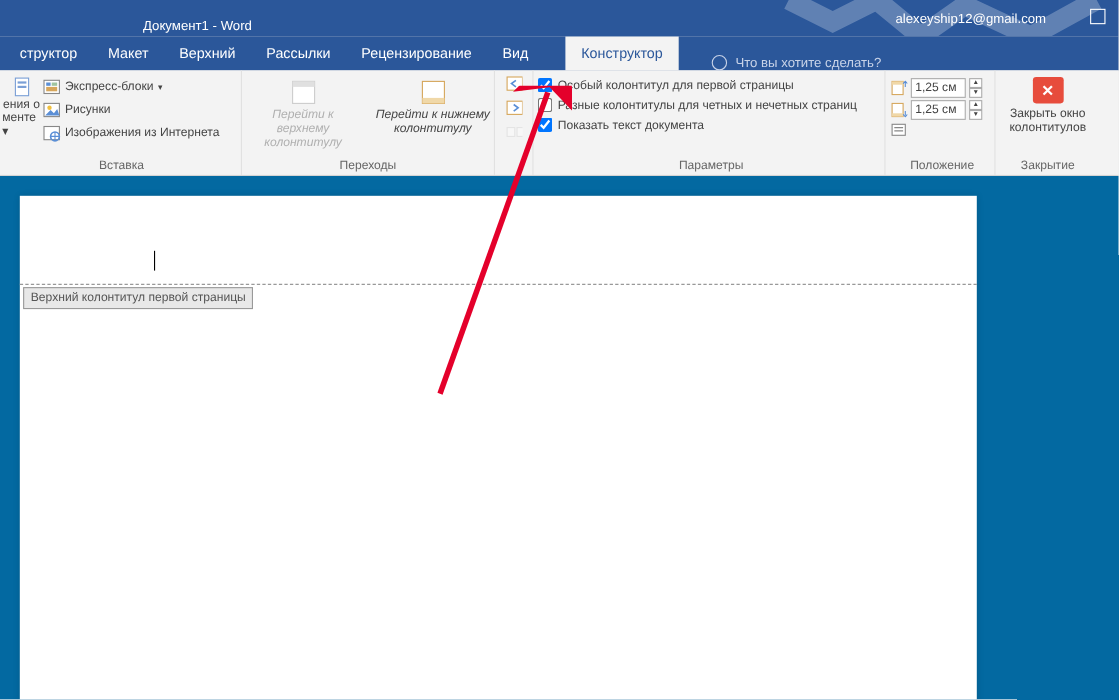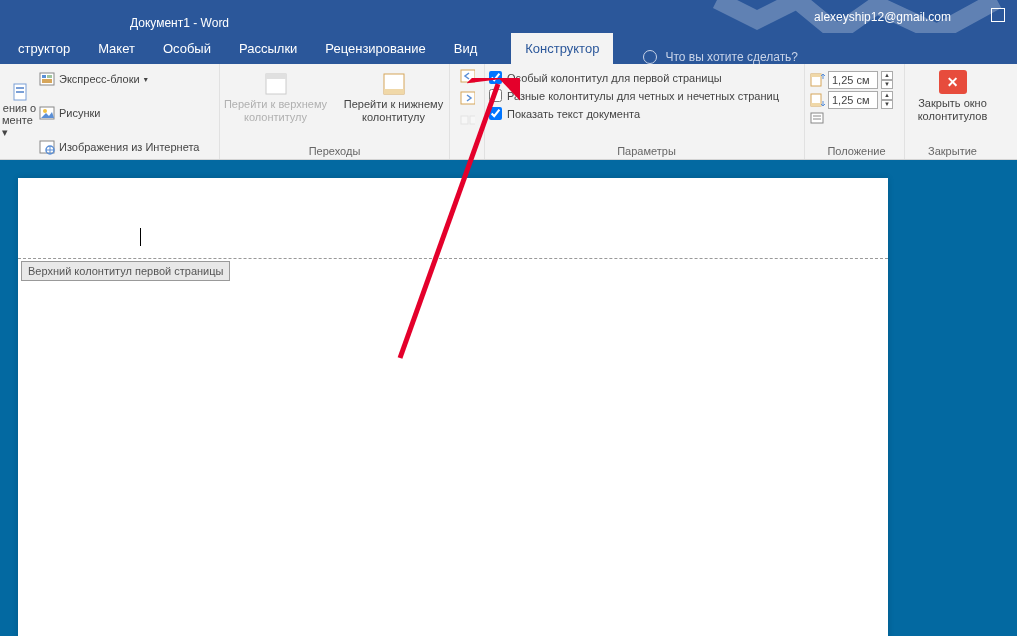--- a/index.html
+++ b/index.html
@@ -19,32 +19,32 @@
     .tab-row .tell-me .bulb { width: 14px; height: 14px; border: 1.5px solid #c8d3e8; border-radius: 50%; margin-right: 8px; position: relative; }
     
     .ribbon { height: 96px; background: #f3f3f3; border-bottom: 1px solid #d4d4d4; display: flex; font-size: 11px; color: #444; }
     .ribbon-group { border-right: 1px solid #e1e1e1; display: flex; flex-direction: column; justify-content: space-between; padding-top: 4px; }
     .group-label { text-align: center; font-size: 11px; color: #666; padding: 2px 0; }
     
     
     .g-insert { width: 220px; padding-left: 2px; }
     .g-insert .col { display: flex; }
     .g-insert .leftcol { width: 35px; display:flex; flex-direction:column; align-items:center; justify-content:center;}
-    .g-insert .rightcol { display: flex; flex-direction: column; gap: 16px; padding-top: 2px;}
+    .g-insert .rightcol { display: flex; flex-direction: column; gap: 3px; padding-top: 2px;}
     .g-insert .item { display: flex; align-items: center; gap: 4px; cursor: pointer; padding: 1px 2px; }
     .ico16 { width: 16px; height: 16px; display: inline-flex; align-items: center; justify-content: center; }
     .truncated-label { color: #444; }
     
     
     .g-nav { width: 230px; display: flex; flex-direction: column; }
     .g-nav .btns { display: flex; flex: 1; align-items: flex-start; justify-content: center; gap: 8px; padding-top: 2px;}
     .big-btn { display: flex; flex-direction: column; align-items: center; width: 110px; text-align: center; cursor: pointer; padding: 2px; }
     .big-btn.disabled { color: #b0b0b0; }
     .big-btn .bicon { width: 32px; height: 24px; margin-bottom: 2px; }
-    .big-btn span { line-height: 13px; }
+    .big-btn span { line-height: 13px; font-style: italic; }
     
     
     .g-navextra { width: 35px; display:flex; flex-direction:column; align-items:center; padding-top:4px; gap:6px;}
     
     
     .g-params { width: 320px; padding-left: 4px; }
     .g-params .rows { display: flex; flex-direction: column; gap: 5px; padding-top: 3px; }
     .check-row { display: flex; align-items: center; gap: 5px; }
     .check-row input { width: 13px; height: 13px; }
     
@@ -90,21 +90,21 @@
     <span>  -  </span>
     <span>Word</span>
   </div>
   <div class="user-email">alexeyship12@gmail.com</div>
   <div class="win-icon"></div>
 </div>
 
 <div class="tab-row">
   <div class="tab">структор</div>
   <div class="tab">Макет</div>
-  <div class="tab">Особый</div>
+  <div class="tab">Верхний</div>
   <div class="tab">Рассылки</div>
   <div class="tab">Рецензирование</div>
   <div class="tab">Вид</div>
   <div class="tab active context-tab">Конструктор</div>
   <div class="tell-me">
     <span class="bulb"></span>
     <span>Что вы хотите сделать?</span>
   </div>
 </div>
 

